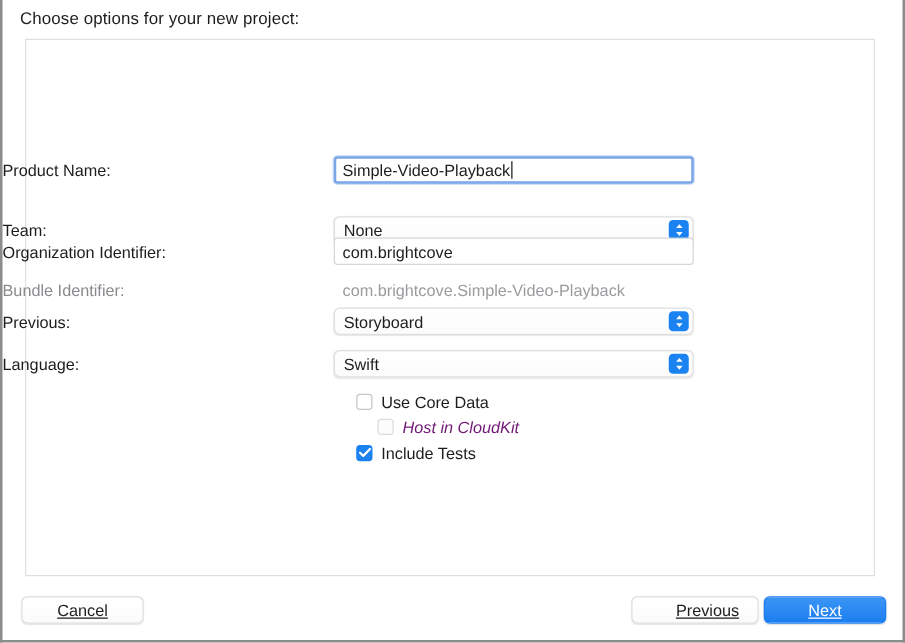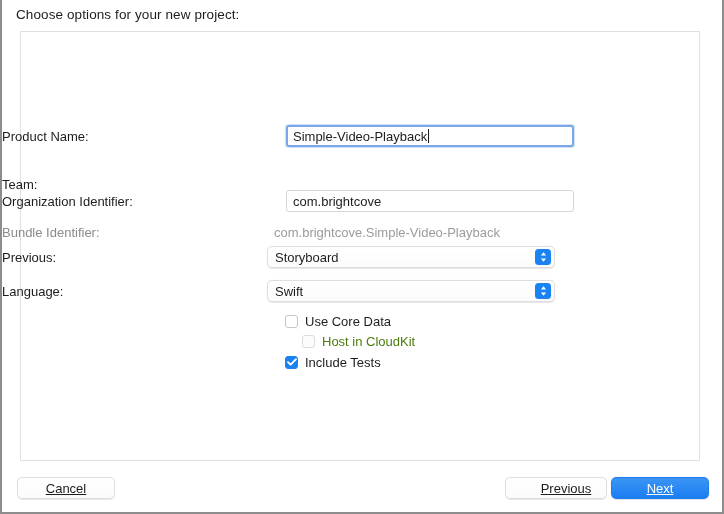--- a/index.html
+++ b/index.html
@@ -83,21 +83,20 @@
     border: 1px solid #d6d6d8;
     border-radius: 3px;
     background: #ffffff;
     font-family: "Liberation Sans", sans-serif;
     font-size: 13px;
     color: #1d1d1f;
     padding: 0 6px;
     outline: none;
     display: flex;
     align-items: center;
-    margin-left: 19px;
   }
   .textfield.focused {
     border: 2px solid #7aa7e8;
     box-shadow: 0 0 0 1px rgba(122,167,232,0.35);
     padding: 0 5px;
   }
   .caret {
     display: inline-block;
     width: 1px;
     height: 14px;
@@ -180,21 +179,22 @@
     border-color: #dcdcdf;
     background: #fcfcfc;
   }
   .cbox svg { display: block; }
   .check-label {
     font-size: 13px;
     color: #1d1d1f;
     white-space: nowrap;
   }
   .check-label.dim {
-    color: #4d7c0f;
+    color: #701a75;
+    font-style: italic;
   }
 
   
   .btn {
     position: absolute;
     height: 22px;
     box-sizing: border-box;
     border-radius: 5px;
     display: flex;
     align-items: center;
@@ -233,20 +233,31 @@
     <div class="control">
       <div class="textfield focused">
         <span>Simple-Video-Playback</span>
           <span class="caret"></span>
       </div>
     </div>
   </div>
 
   <div class="row" style="top:172px">
     <div class="row-label">Team:</div>
+    <div class="control">
+      <div class="popup">
+        <span>None</span>
+        <span class="stepper">
+          <svg width="9" height="12" viewBox="0 0 9 12" aria-hidden="true">
+            <path d="M4.5 1.3 L7.1 4.4 L1.9 4.4 Z" fill="#ffffff"></path>
+            <path d="M4.5 10.7 L1.9 7.6 L7.1 7.6 Z" fill="#ffffff"></path>
+          </svg>
+        </span>
+      </div>
+    </div>
   </div>
 
   <div class="row" style="top:189px">
     <div class="row-label">Organization Identifier:</div>
     <div class="control">
       <div class="textfield">
         <span>com.brightcove</span>
       </div>
     </div>
   </div>

